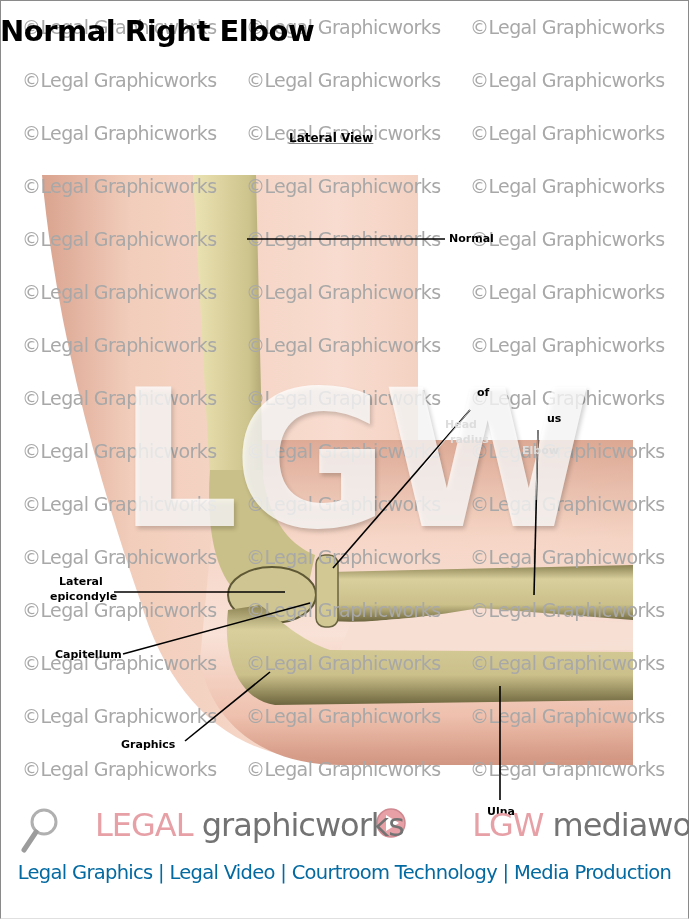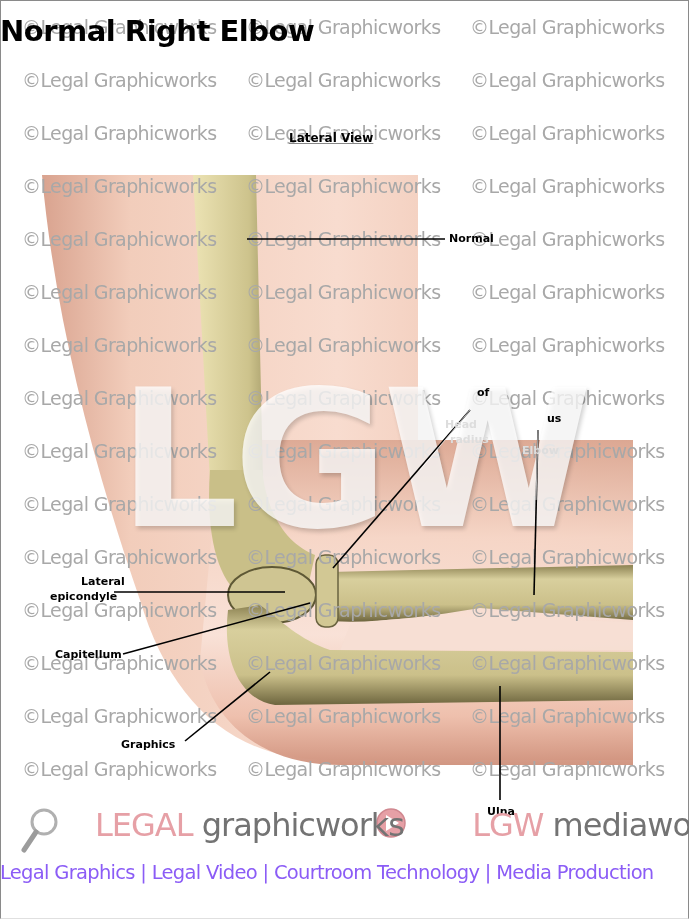--- a/index.html
+++ b/index.html
@@ -7,21 +7,21 @@
   .frame { position:absolute; left:0; top:0; width:687px; height:917px; border:1px solid #8a8a8a; border-bottom-color:#e0e0e0; }
   svg.art { position:absolute; left:0; top:0; }
   .wm { position:absolute; color:#a8a8a8; font-family:"DejaVu Sans", sans-serif; font-size:19px; white-space:nowrap; letter-spacing:-0.6px; }
   .title { position:absolute; left:0; width:689px; top:14px; font-size:29px; font-weight:bold; color:#000; font-family:"DejaVu Sans", sans-serif; letter-spacing:-0.5px; }
   .subtitle { position:absolute; left:289px; top:131px; font-size:12px; font-weight:bold; color:#000; font-family:"DejaVu Sans", sans-serif; text-decoration:underline; text-decoration-color:#888; }
   .lbl { position:absolute; font-size:11px; font-weight:bold; color:#000; font-family:"DejaVu Sans", sans-serif; line-height:14px; white-space:nowrap; }
   .lbl.faint { color:#ddd;margin-top:32px; }
   .brand { position:absolute; top:806px; left:66px; font-size:32px; font-family:"DejaVu Sans", sans-serif; white-space:nowrap; letter-spacing:-1px; }
   .brand .red { color:#e6a0a6;margin-left:29px; }
   .brand .grey { color:#737373; }
-  .tagline { position:absolute; top:861px; left:0; width:689px; text-align:left; font-size:19.5px; color:#8b5cf6; font-family:"DejaVu Sans", sans-serif; letter-spacing:-0.7px; white-space:nowrap; }
+  .tagline { position:absolute; top:861px; left:0; width:689px; text-align:center; font-size:19.5px; color:#0369a1; font-family:"DejaVu Sans", sans-serif; letter-spacing:-0.7px; white-space:nowrap; }
   .lgw-big { position:absolute; left:118px; top:350px; font-size:190px; font-weight:bold; color:rgba(255,255,255,0.78); font-family:"DejaVu Sans", sans-serif; letter-spacing:-6px; text-shadow: 2px 3px 4px rgba(0,0,0,0.18); }
 </style>
 </head>
 <body>
 
 <div class="frame"></div>
 
 <svg class="art" width="689" height="919" viewBox="0 0 689 919">
   <defs>
     <linearGradient id="skinV" x1="0" x2="1" y1="0" y2="0">
@@ -142,21 +142,21 @@
     <line x1="470" y1="410" x2="420" y2="470"></line>
   </g>
 </svg>
 
 <div class="lbl" style="left:449px;top:232px;">Normal</div>
 <div class="lbl faint" style="left:445px;top:386px;">Head</div>
 <div class="lbl" style="left:477px;top:386px;">of</div>
 <div class="lbl faint" style="left:450px;top:401px;">radius</div>
 <div class="lbl faint" style="left:522px;top:412px;">Elbow</div>
 <div class="lbl" style="left:547px;top:412px;">us</div>
-<div class="lbl" style="left:81px;top:575px;">Lateral</div>
+<div class="lbl" style="left:59px;top:575px;">Lateral</div>
 <div class="lbl" style="left:50px;top:590px;">epicondyle</div>
 <div class="lbl" style="left:55px;top:648px;">Capitellum</div>
 <div class="lbl" style="left:121px;top:738px;">Graphics</div>
 <div class="lbl" style="left:487px;top:805px;">Ulna</div>
 
 <svg class="art" width="689" height="919" viewBox="0 0 689 919">
   <g>
     <circle cx="44" cy="822" r="12" fill="none" stroke="#b0b0b0" stroke-width="3"></circle>
     <line x1="36" y1="832" x2="24" y2="850" stroke="#9c9c9c" stroke-width="5" stroke-linecap="round"></line>
   </g>

